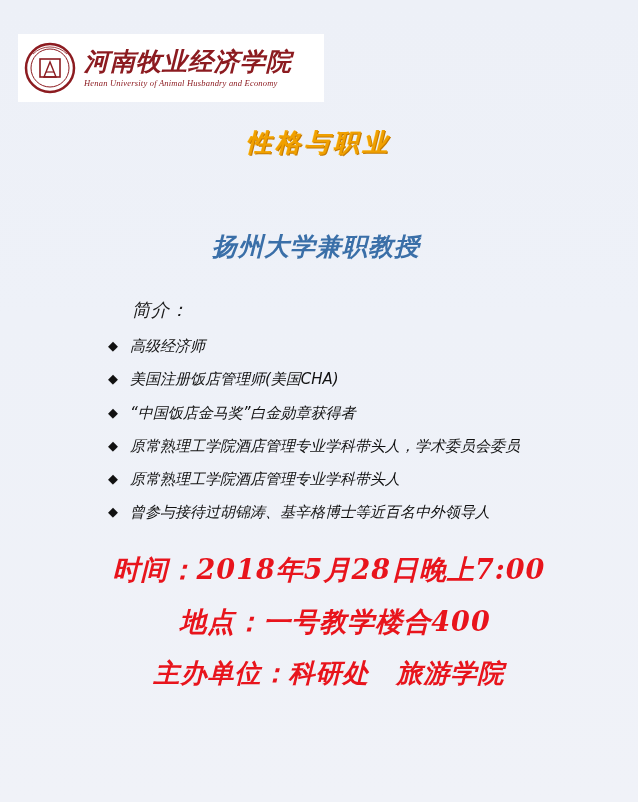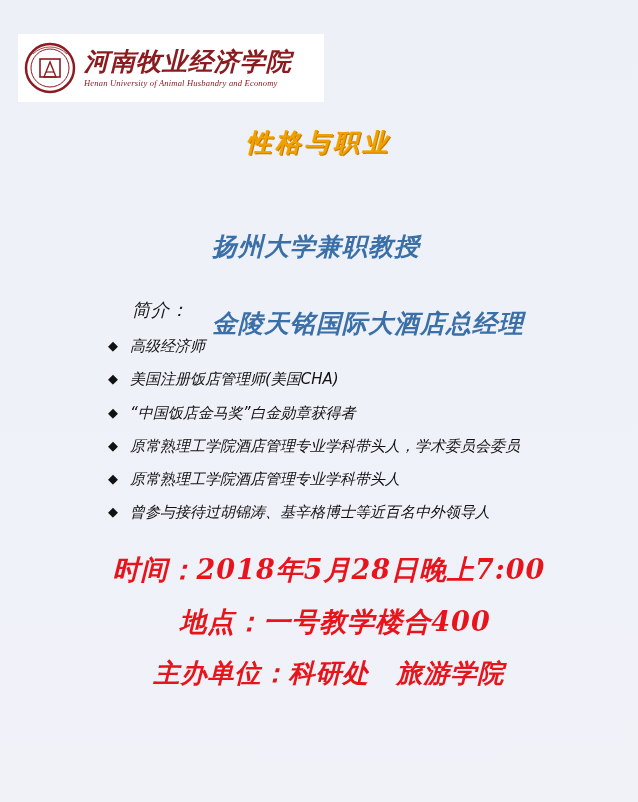--- a/index.html
+++ b/index.html
@@ -185,21 +185,20 @@
     <div class="logo-text">
       <div class="logo-cn">河南牧业经济学院</div>
       <div class="logo-en">Henan University of Animal Husbandry and Economy</div>
     </div>
   </div>
 
   <div class="title">性格与职业</div>
 
   <div class="speaker">
     <div class="line2">扬州大学兼职教授</div>
-    <div class="line3">金陵天铭国际大酒店总经理</div>
   </div>
 
   <div class="intro-label">简介：</div>
 
   <div class="bullets">
     <div class="bullet-row">
       <span class="bullet-mark">◆</span>
       <span class="bullet-text">高级经济师</span>
     </div>
     <div class="bullet-row">

